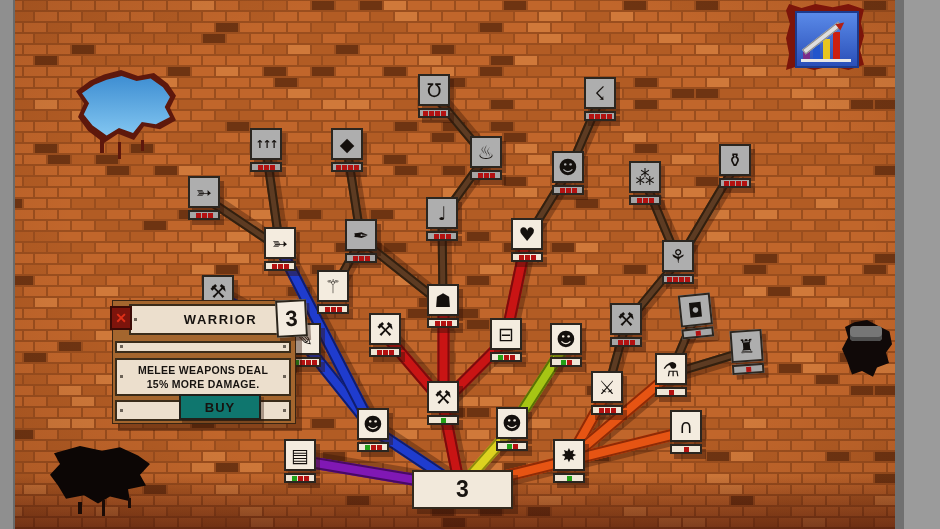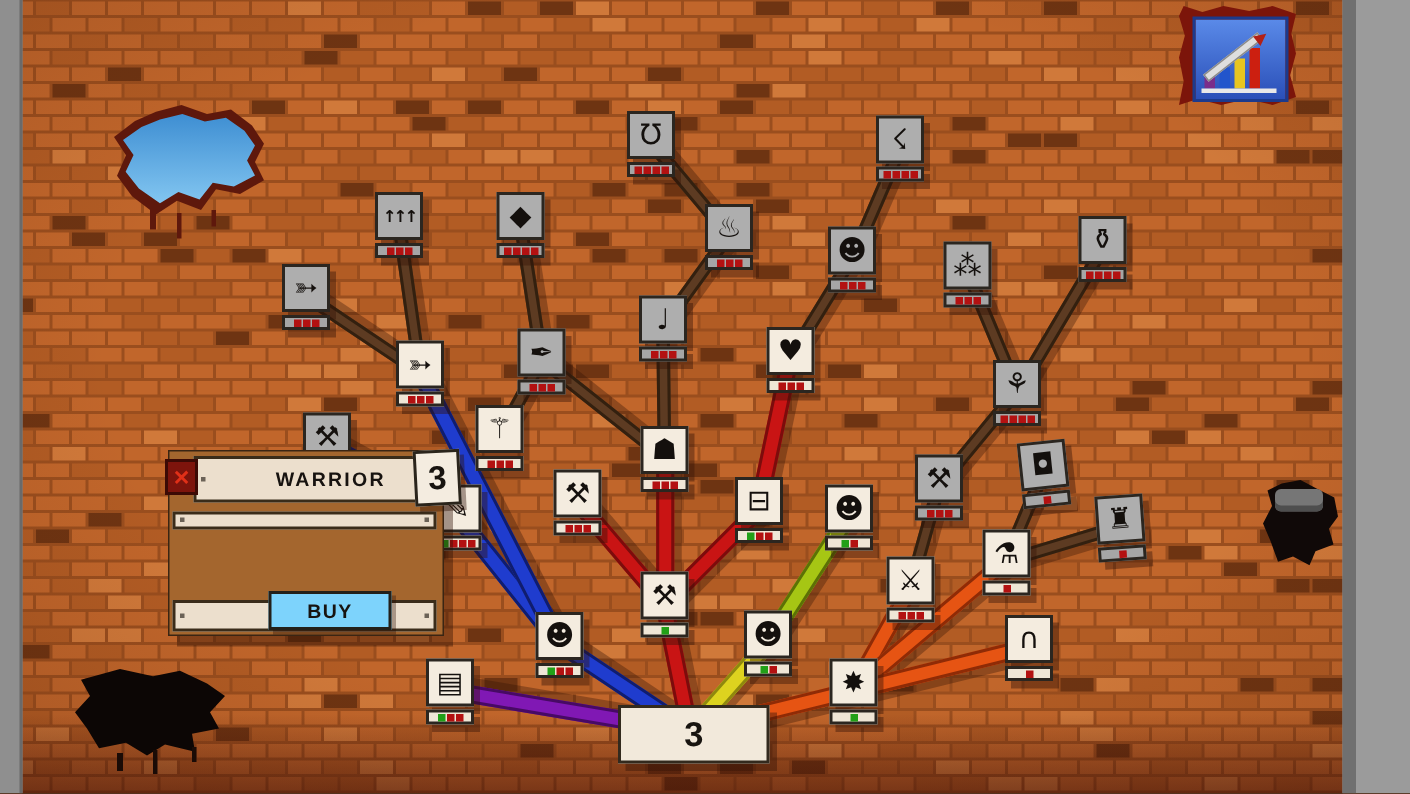--- a/index.html
+++ b/index.html
@@ -73,21 +73,21 @@
   .plank::before,.plank::after{content:"";position:absolute;width:3px;height:3px;background:#6b6257;top:50%;margin-top:-2px;}
   .plank::before{left:3px;} .plank::after{right:3px;}
   #tt-header{left:16px;top:3px;width:167px;height:31px;display:flex;align-items:center;justify-content:center;}
   #tt-header span{font-weight:bold;font-size:13px;letter-spacing:1.5px;color:#171310;margin-left:16px;}
   #tt-strip{left:2px;top:40px;width:176px;height:12px;}
   #tt-desc{left:2px;top:57px;width:176px;height:38px;display:flex;flex-direction:column;align-items:center;justify-content:center;}
   #tt-desc div{font-weight:bold;font-size:10.5px;line-height:14px;letter-spacing:.3px;color:#171310;white-space:nowrap;}
   #tt-footer{left:2px;top:99px;width:176px;height:21px;}
   #tt-close{position:absolute;left:-3px;top:5px;width:22px;height:24px;background:#7d140c;border:2px solid #3c0a05;
     color:#e03018;font-weight:bold;font-size:14px;line-height:18px;text-align:center;padding:0;cursor:pointer;box-sizing:border-box;}
-  #tt-buy{position:absolute;left:66px;top:93px;width:82px;height:26px;background:#7dd3fc;border:2px solid #23201a;
+  #tt-buy{position:absolute;left:66px;top:93px;width:82px;height:26px;background:#0f766e;border:2px solid #23201a;
     font-family:"Liberation Sans",sans-serif;font-weight:bold;font-size:13px;letter-spacing:1px;color:#171310;cursor:pointer;
     box-shadow:3px 3px 0 rgba(45,15,3,.35);}
   #cost-box{position:absolute;left:276px;top:300px;width:27px;height:33px;z-index:45;
     background:#f4ece0;border:2px solid #2a241b;transform:rotate(-3deg);box-shadow:3px 4px 0 rgba(45,15,3,.4);
     display:flex;align-items:center;justify-content:center;font-weight:bold;font-size:22px;color:#181410;}
 </style>
 </head>
 <body>
 
 <div id="stage">
@@ -517,19 +517,23 @@
   </div>
 
   <div id="tooltip">
     <div class="plank" id="tt-header">
       <span>WARRIOR</span>
     </div>
     <button id="tt-close">
       <span>✕</span>
     </button>
     <div class="plank" id="tt-strip"></div>
+    <div class="plank" id="tt-desc">
+      <div>MELEE WEAPONS DEAL</div>
+      <div>15% MORE DAMAGE.</div>
+    </div>
     <div class="plank" id="tt-footer"></div>
     <button id="tt-buy">BUY</button>
   </div>
   <div id="cost-box">3</div>
 <div class="strip" id="strip-left"></div>
     <div class="strip" id="strip-right"></div>
   </div>
 
 </body></html>

